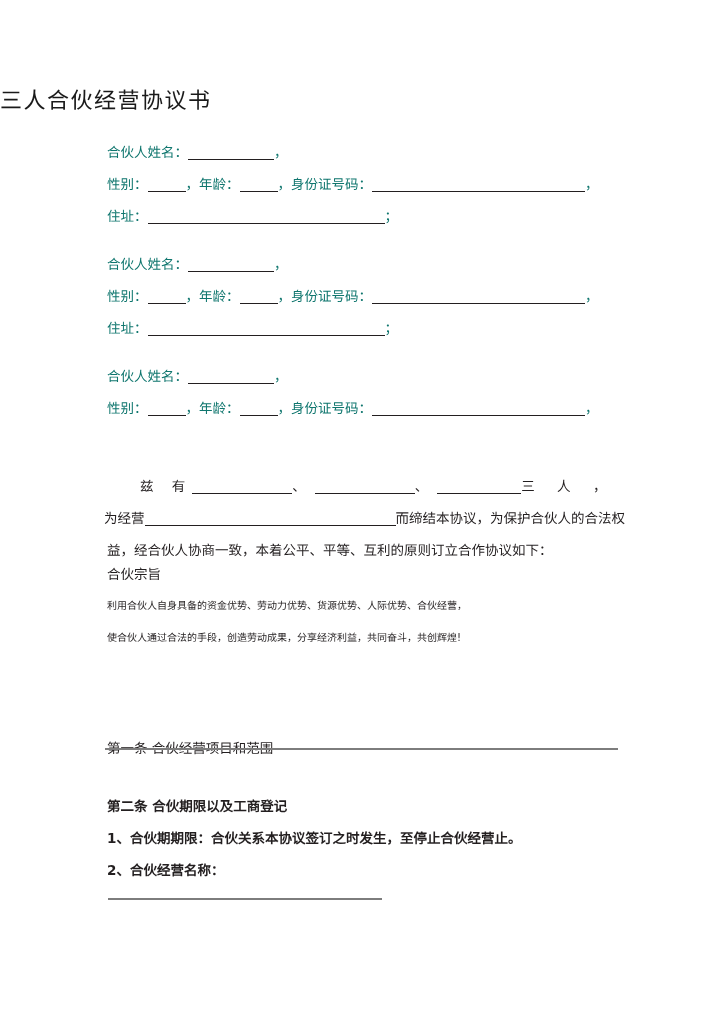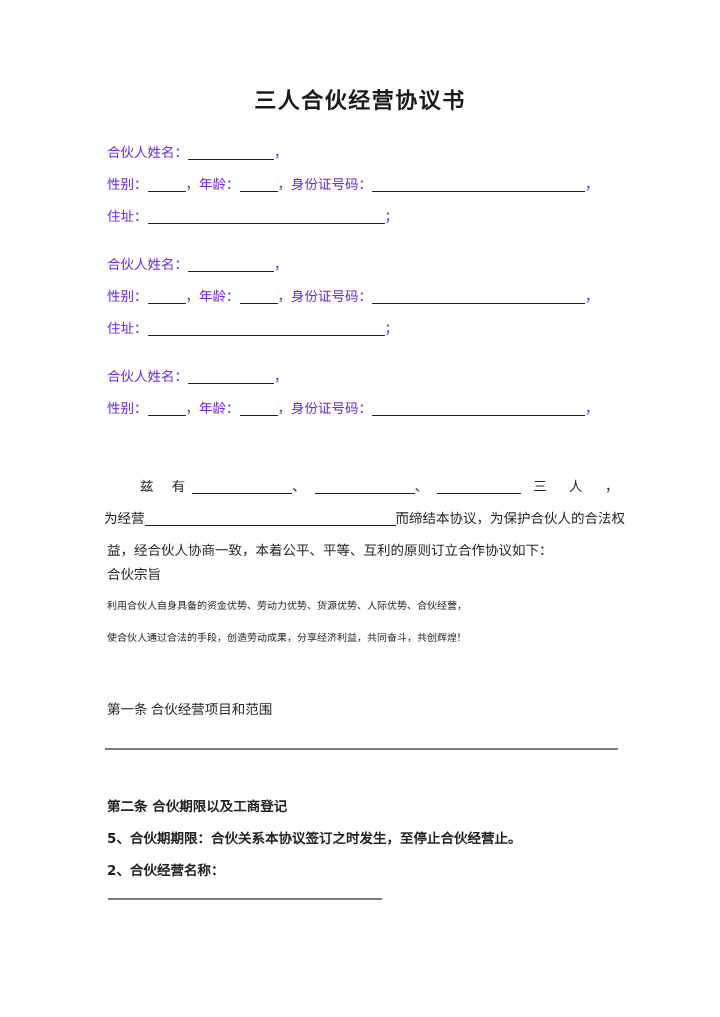--- a/index.html
+++ b/index.html
@@ -23,42 +23,41 @@
     inset: 0;
     background: #fff;
   }
 
   
   .doc-title {
     position: absolute;
     top: 82px;
     left: 0;
     width: 720px;
-    text-align: center;
     font-family: "DejaVu Serif", "Liberation Serif", serif;
-    font-weight: bold;
+    font-weight: normal;
     font-size: 22px;
     letter-spacing: 1.5px;
     color: #1a1a1a;
     white-space: nowrap;
   }
 
   
   .body-col {
     position: absolute;
     left: 107px;
     top: 0;
     width: 508px;
   }
 
   .line {
     font-size: 13.5px;
     line-height: 32px;
     white-space: nowrap;
-    color: #6d28d9;
+    color: #0f766e;
   }
 
   
   .blank {
     display: inline-block;
     border-bottom: 1.2px solid #231f20;
     vertical-align: -3px;
     height: 14px;
   }
   .b-name   { width: 86px; }
@@ -70,21 +69,21 @@
   .b-biz    { width: 251px; }
 
   
   .blk { position: absolute; left: 0; width: 100%; }
   #partner-block-1 { top: 136px; }
   #partner-block-2 { top: 248px; }
   #partner-block-3 { top: 360px; }
 
   #recital { top: 470px; }
   #purpose  { top: 558px; }
-  #article-1 { top: 694px; font-family: Liberation Serif, serif; }
+  #article-1 { top: 732px; }
   #article-2 { top: 790px; font-weight: bold; }
 
   
   .recital-wrap { margin-left: -3px; }
   .recital-l1 {
     white-space: nowrap;
     font-size: 13.5px;
     line-height: 32px;
     padding-left: 36px;
   }
@@ -165,42 +164,42 @@
         <span>合伙人姓名：</span><span class="blank b-name"></span><span>，</span>
       </div>
       <div class="line">
         <span>性别：</span><span class="blank b-tiny"></span><span>，</span><span>年龄：</span><span class="blank b-tiny"></span><span>，</span><span>身份证号码：</span><span class="blank b-id"></span><span>，</span>
       </div>
     </div>
 
     <div class="blk" id="recital">
       <div class="recital-wrap">
         <div class="recital-l1">
-          <span class="sp">兹 有</span><span class="blank b-person"></span><span class="sp2">、</span><span class="blank b-person"></span><span class="sp2">、</span><span class="blank b-person-3"></span><span class="sp2" style="margin-left:12px">三 人 ，</span>
+          <span class="sp">兹 有</span><span class="blank b-person"></span><span class="sp2">、</span><span class="blank b-person"></span><span class="sp2">、</span><span class="blank b-person-3"></span><span class="sp2" style="">三 人 ，</span>
         </div>
         <div class="recital-l2">
           <span>为经营</span><span class="blank b-biz"></span><span>而缔结本协议，为保护合伙人的合法权</span>
         </div>
         <div class="recital-l3">益，经合伙人协商一致，本着公平、平等、互利的原则订立合作协议如下：</div>
       </div>
     </div>
 
     <div class="blk" id="purpose">
       <div class="purpose-head">合伙宗旨</div>
       <div class="purpose-l">利用合伙人自身具备的资金优势、劳动力优势、货源优势、人际优势、合伙经营，</div>
       <div class="purpose-l">使合伙人通过合法的手段，创造劳动成果，分享经济利益，共同奋斗，共创辉煌!</div>
     </div>
 
     <div class="blk" id="article-1">
       <div class="art-head">第一条  合伙经营项目和范围</div>
     </div>
 
     <div class="blk" id="article-2">
       <div class="art-head">第二条  合伙期限以及工商登记</div>
-      <div class="art-item">5、合伙期期限：合伙关系本协议签订之时发生，至停止合伙经营止。</div>
+      <div class="art-item">1、合伙期期限：合伙关系本协议签订之时发生，至停止合伙经营止。</div>
       <div class="art-item">2、合伙经营名称：</div>
     </div>
 
   </div>
 
   <div class="rule" id="rule-article-1"></div>
   <div class="rule" id="rule-article-2"></div>
 
 </div>
 

